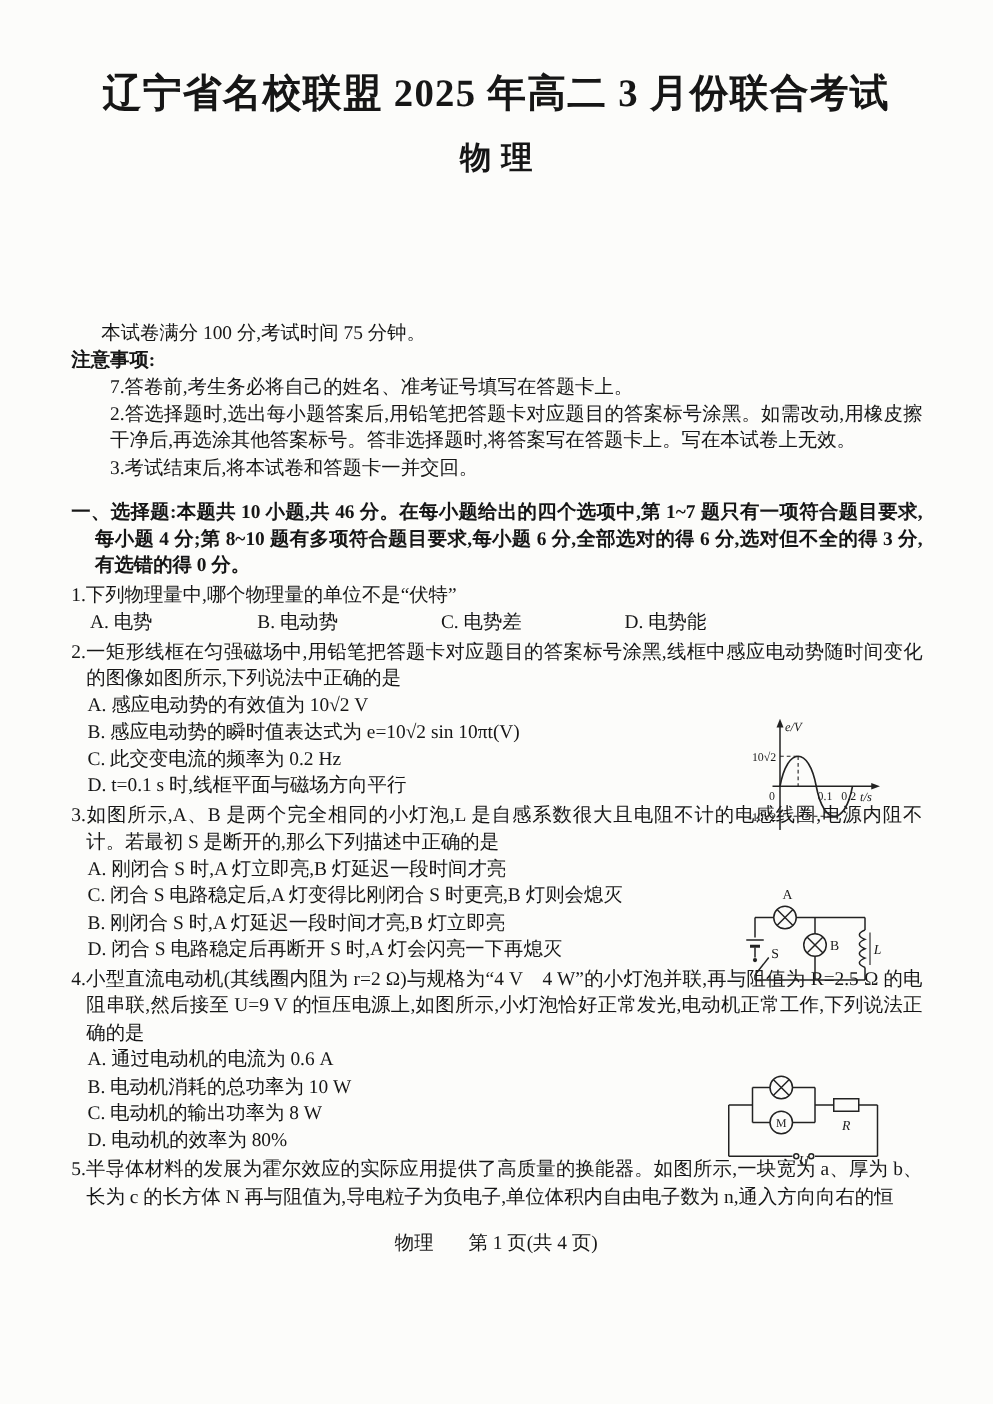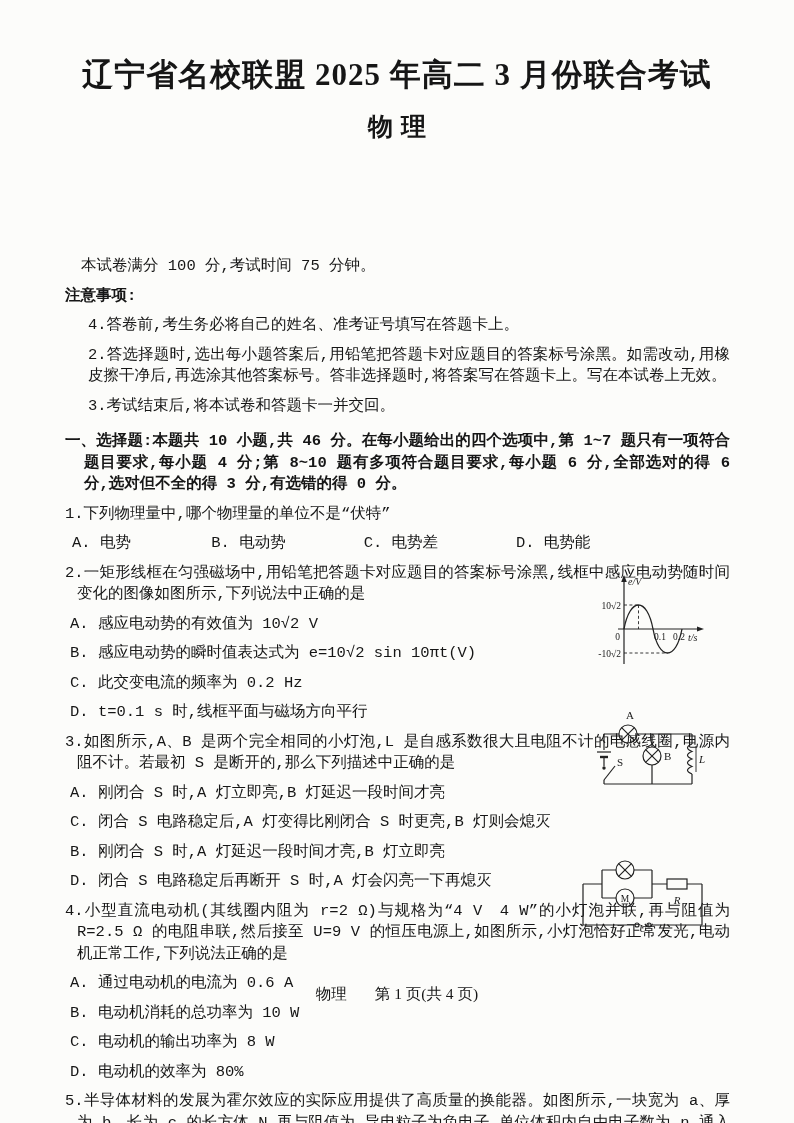--- a/index.html
+++ b/index.html
@@ -27,21 +27,21 @@
     letter-spacing:8px;
     text-indent:8px;
     line-height:34px;
   }
   .content{
     margin:112px 56px 0 57px;
     font-size:15.5px;
     line-height:21.5px;
     text-align:justify;
   }
-  .content p{margin:8px;font-family:Liberation Mono, monospace;}
+  .content p{margin:0;}
   .intro{margin-left:24px !important;}
   .notice-item{margin-left:31px !important;}
   .section{margin-top:14px !important;padding-left:19px;text-indent:-19px;font-weight:600;}
   .question{margin-top:2px;}
   .stem{padding-left:12px;text-indent:-12px;}
   .opt{margin-left:13px !important;text-align:left;}
   .opt-row{margin-left:15px !important;text-align:left;}
   .opt-row span{display:inline-block;}
   .opt-a{width:130px;}
   .opt-b{width:143px;}
@@ -59,21 +59,21 @@
 
 <div class="page">
 
   <h1 class="title">辽宁省名校联盟 2025 年高二 3 月份联合考试</h1>
   <h2 class="subtitle">物理</h2>
 
   <div class="content">
 
     <p class="intro">本试卷满分 100 分,考试时间 75 分钟。</p>
     <p class="notice-label" style="font-weight:600;">注意事项:</p>
-    <p class="notice-item">4.答卷前,考生务必将自己的姓名、准考证号填写在答题卡上。</p>
+    <p class="notice-item">7.答卷前,考生务必将自己的姓名、准考证号填写在答题卡上。</p>
     <p class="notice-item">2.答选择题时,选出每小题答案后,用铅笔把答题卡对应题目的答案标号涂黑。如需改动,用橡皮擦干净后,再选涂其他答案标号。答非选择题时,将答案写在答题卡上。写在本试卷上无效。</p>
     <p class="notice-item">3.考试结束后,将本试卷和答题卡一并交回。</p>
 
     <p class="section">一、选择题:本题共 10 小题,共 46 分。在每小题给出的四个选项中,第 1~7 题只有一项符合题目要求,每小题 4 分;第 8~10 题有多项符合题目要求,每小题 6 分,全部选对的得 6 分,选对但不全的得 3 分,有选错的得 0 分。</p>
 
     <div class="question">
       <p class="stem"><span>1.</span><span>下列物理量中,哪个物理量的单位不是“伏特”</span></p>
       <p class="opt-row">
         <span class="opt-a">A. 电势</span>
         <span class="opt-b">B. 电动势</span>

